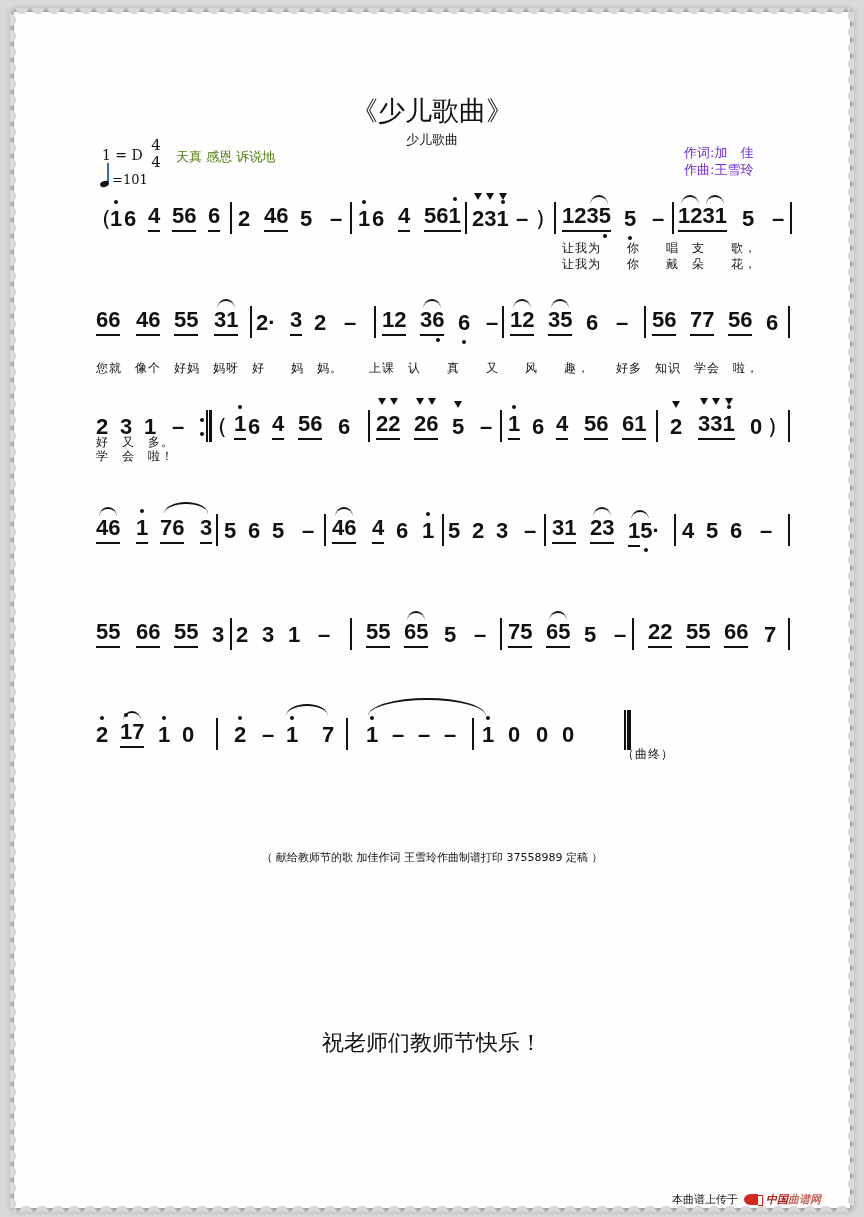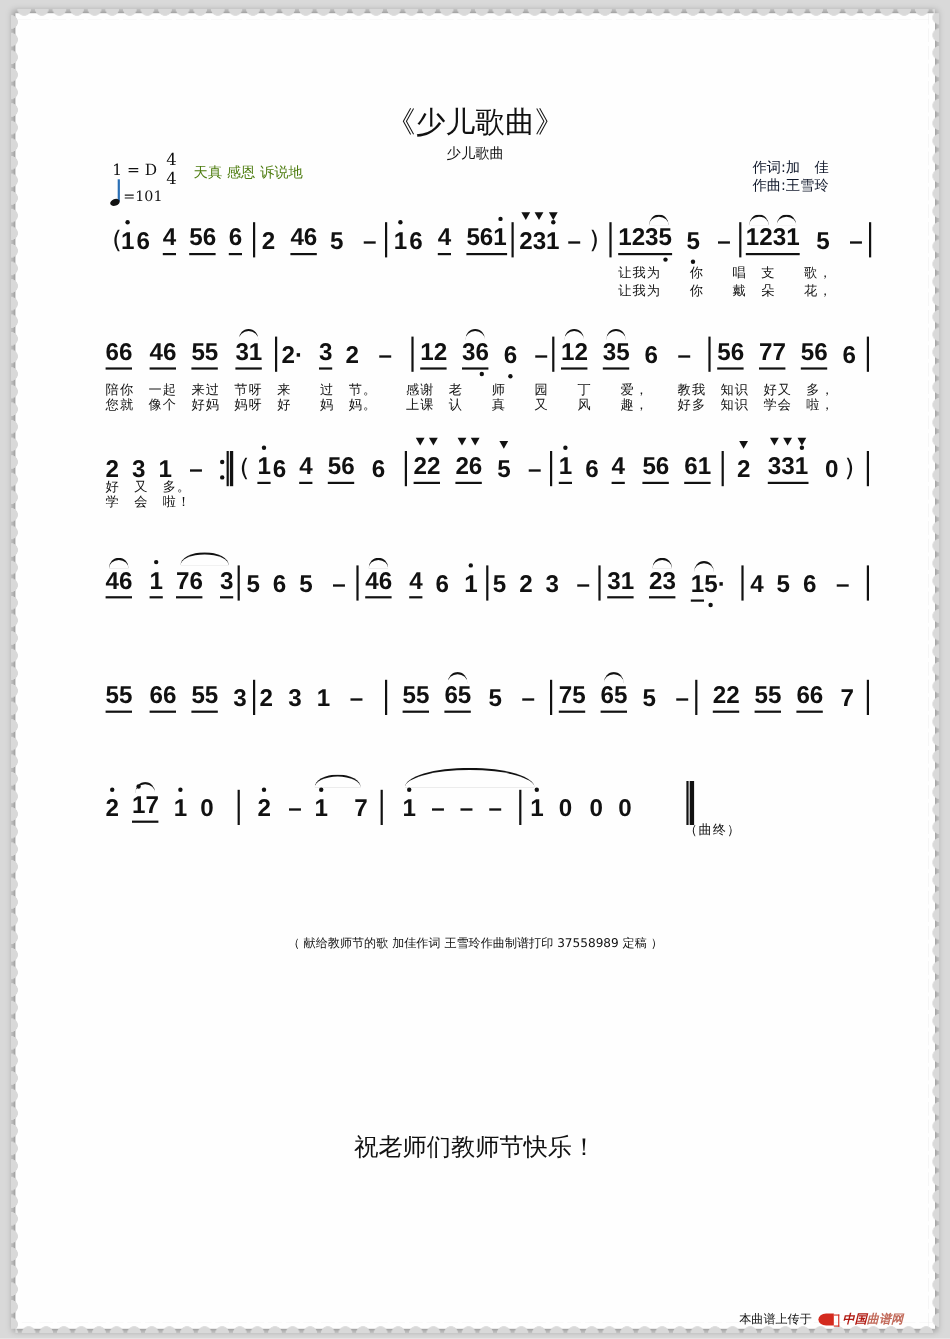--- a/index.html
+++ b/index.html
@@ -27,21 +27,21 @@
     font-family:"DejaVu Serif", serif; font-size:27px; color:#111; }
   .subtitle { position:absolute; left:0; width:864px; top:131px; text-align:center; font-size:13px; color:#111; }
   .key { position:absolute; left:102px; top:147px; font-size:14px; font-family:"DejaVu Serif", serif; color:#111; }
   .timesig { position:absolute; left:148px; top:137px; width:16px; text-align:center; font-size:15px; line-height:17px; font-family:"DejaVu Serif", serif; color:#111; }
   .timesig .line { display:block; }
   .expression { position:absolute; left:176px; top:148px; font-size:13px; color:#4d7c0f; }
   .tempo { position:absolute; left:100px; top:163px; font-size:13px; font-family:"DejaVu Serif", serif; color:#111; display:flex; align-items:flex-end; }
   .quarter-note { display:inline-block; position:relative; width:10px; height:24px; margin-right:2px; }
   .quarter-note .stem { position:absolute; left:7px; top:0; width:2px; height:20px; background:#2a6fb5; }
   .quarter-note .head { position:absolute; left:0; bottom:0; width:9px; height:6px; border-radius:50%; background:#111; transform:rotate(-20deg); }
-  .credits { position:absolute; left:684px; top:144px; font-size:13px; line-height:17px; color:#0f172a; }
+  .credits { position:absolute; left:684px; top:144px; font-size:13px; line-height:17px; color:#6d28d9; }
 
   .system { position:absolute; left:96px; width:700px; }
   .staff { position:relative; height:36px; display:flex; align-items:flex-end; }
   .bar { position:absolute; top:6px; width:2px; height:32px; background:#111; }
   .bar.double { width:6px; background:none; border-left:2px solid #111; border-right:3px solid #111; box-sizing:border-box; }
   .bar.final { width:7px; background:none; border-left:2px solid #111; border-right:4px solid #111; box-sizing:border-box; }
   .repeat-dots { position:absolute; top:14px; width:4px; height:18px; }
   .repeat-dots::before, .repeat-dots::after { content:""; position:absolute; left:0; width:4px; height:4px; background:#111; border-radius:50%; }
   .repeat-dots::before { top:0; } .repeat-dots::after { bottom:0; }
   .tok { position:absolute; bottom:0; font-family:"Liberation Sans", sans-serif; font-weight:bold; font-size:22px; color:#111; line-height:26px; white-space:nowrap; }
@@ -148,21 +148,20 @@
         <span class="tok ul" style="left: 452px;">35<span class="slur" style="left: 3px; width: 18.3px; top: -8px;"></span></span>
         <span class="tok" style="left: 490px;">6</span>
         <span class="tok" style="left: 520px;">–</span>
         <div class="bar" style="left: 548px;"></div>
         <span class="tok ul" style="left: 556px;">56</span>
         <span class="tok ul" style="left: 594px;">77</span>
         <span class="tok ul" style="left: 632px;">56</span>
         <span class="tok" style="left: 670px;">6</span>
         <div class="bar" style="left: 692px;"></div>
       </div>
-      <div class="lyric" style="left: 0px; top: 46px;">陪你　一起　来过　节呀　来　　过　节。　　感谢　老　　师　　园　　丁　　爱，　　教我　知识　好又　多，</div>
       <div class="lyric" style="left: 0px; top: 60px;">您就　像个　好妈　妈呀　好　　妈　妈。　　上课　认　　真　　又　　风　　趣，　　好多　知识　学会　啦，</div>
     </div>
     <div class="system" style="top: 404px;">
       <div class="staff">
         <span class="tok" style="left: 0px;">2</span>
         <span class="tok" style="left: 24px;">3</span>
         <span class="tok" style="left: 48px;">1</span>
         <span class="tok" style="left: 76px;">–</span>
         <div class="repeat-dots" style="left: 104px;"></div>
         <div class="bar double" style="left: 110px;"></div>

